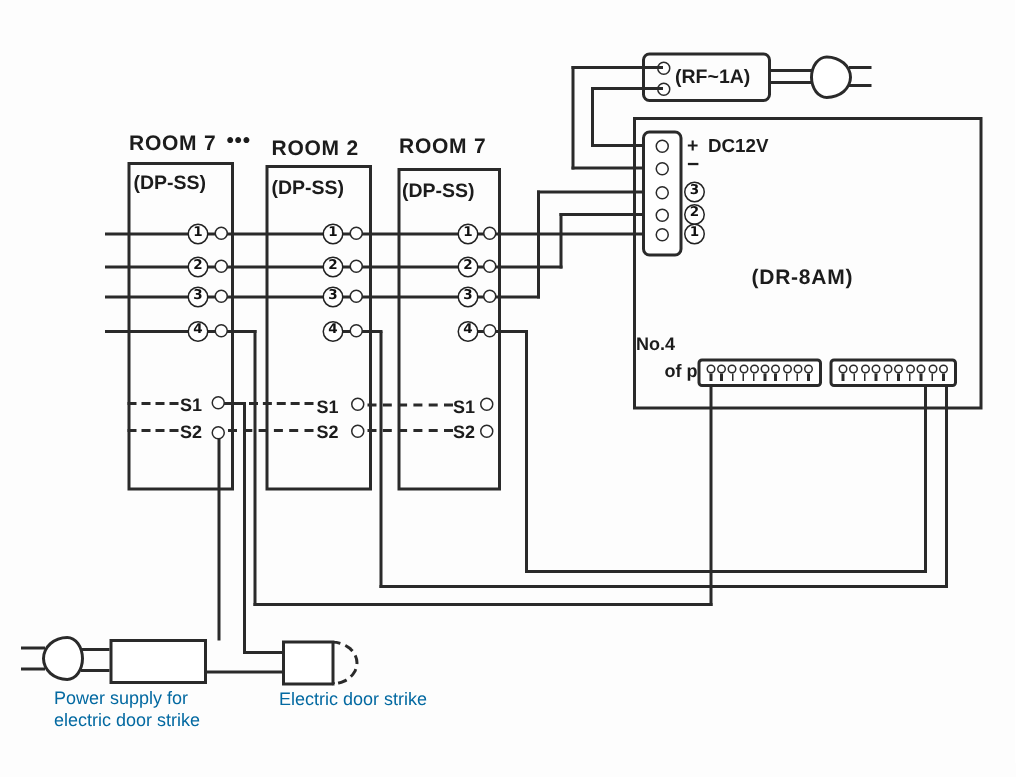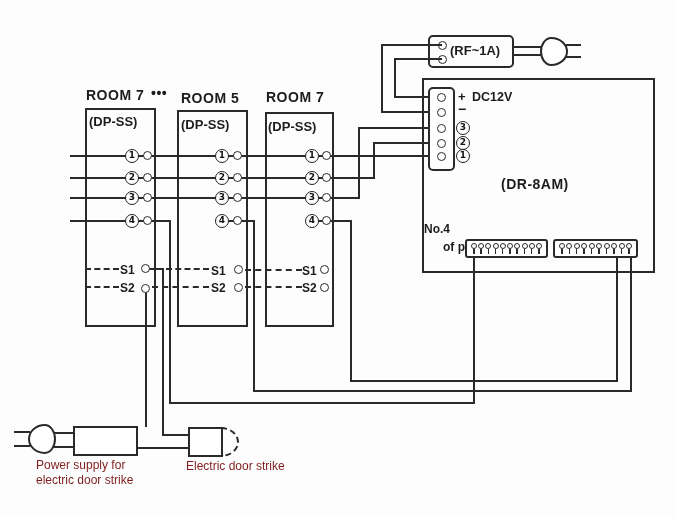--- a/index.html
+++ b/index.html
@@ -11,38 +11,38 @@
   .dash{position:absolute;height:0;border-top:2px dashed #2a2a2a;}
   .oc{position:absolute;width:9px;height:9px;box-sizing:border-box;border:1.6px solid #2a2a2a;
       border-radius:50%;background:#fff;}
   .cnum{position:absolute;width:14px;height:14px;box-sizing:border-box;border:1.6px solid #222;
         border-radius:50%;background:#fff;font:700 9px/11px "DejaVu Sans",sans-serif;
         text-align:center;color:#111;}
   .lbl{position:absolute;white-space:nowrap;color:#1c1c1c;}
   .title{font-size:14px;font-weight:600;letter-spacing:.5px;}
   .sub{font-size:13px;font-weight:600;}
   .small{font-size:12px;font-weight:600;}
-  .gray{color:#7f1d1d;font-weight:400;}
+  .gray{color:#0369a1;font-weight:400;}
   .strip{position:absolute;border:2px solid #2a2a2a;border-radius:3px;box-sizing:border-box;
          display:flex;justify-content:space-between;align-items:flex-start;padding:2px 4px 0 4px;background:#fff;}
   .pin{width:6px;height:6px;box-sizing:border-box;border:1.5px solid #2a2a2a;border-radius:50%;
        position:relative;flex:none;}
   .pin::after{content:"";position:absolute;left:1.1px;top:4.8px;width:1.5px;height:5px;background:#2a2a2a;}
   .plug{position:absolute;border:2px solid #2a2a2a;box-sizing:border-box;background:#fff;}
   .cap{position:absolute;width:18px;height:30px;box-sizing:border-box;border:2px dashed #2a2a2a;
        border-left:none;border-radius:0 100% 100% 0 / 0 50% 50% 0;background:transparent;}
 </style>
 </head>
 <body>
 
 <div id="stage">
 
   <div class="lbl title" style="left:86px;top:87px;">ROOM 7</div>
   <div class="lbl title" style="left:151px;top:85px;">•••</div>
-  <div class="lbl title" style="left:181px;top:90px;">ROOM 5</div>
+  <div class="lbl title" style="left:181px;top:90px;">ROOM 2</div>
   <div class="lbl title" style="left:266px;top:89px;">ROOM 7</div>
 
   <div class="box" style="left:85px;top:108px;width:71px;height:219px;"></div>
   <div class="box" style="left:177px;top:110px;width:71px;height:217px;"></div>
   <div class="box" style="left:265px;top:112px;width:69px;height:215px;"></div>
 
   <div class="lbl sub" style="left:89px;top:114px;">(DP-SS)</div>
   <div class="lbl sub" style="left:181px;top:117px;">(DP-SS)</div>
   <div class="lbl sub" style="left:268px;top:119px;">(DP-SS)</div>
 

